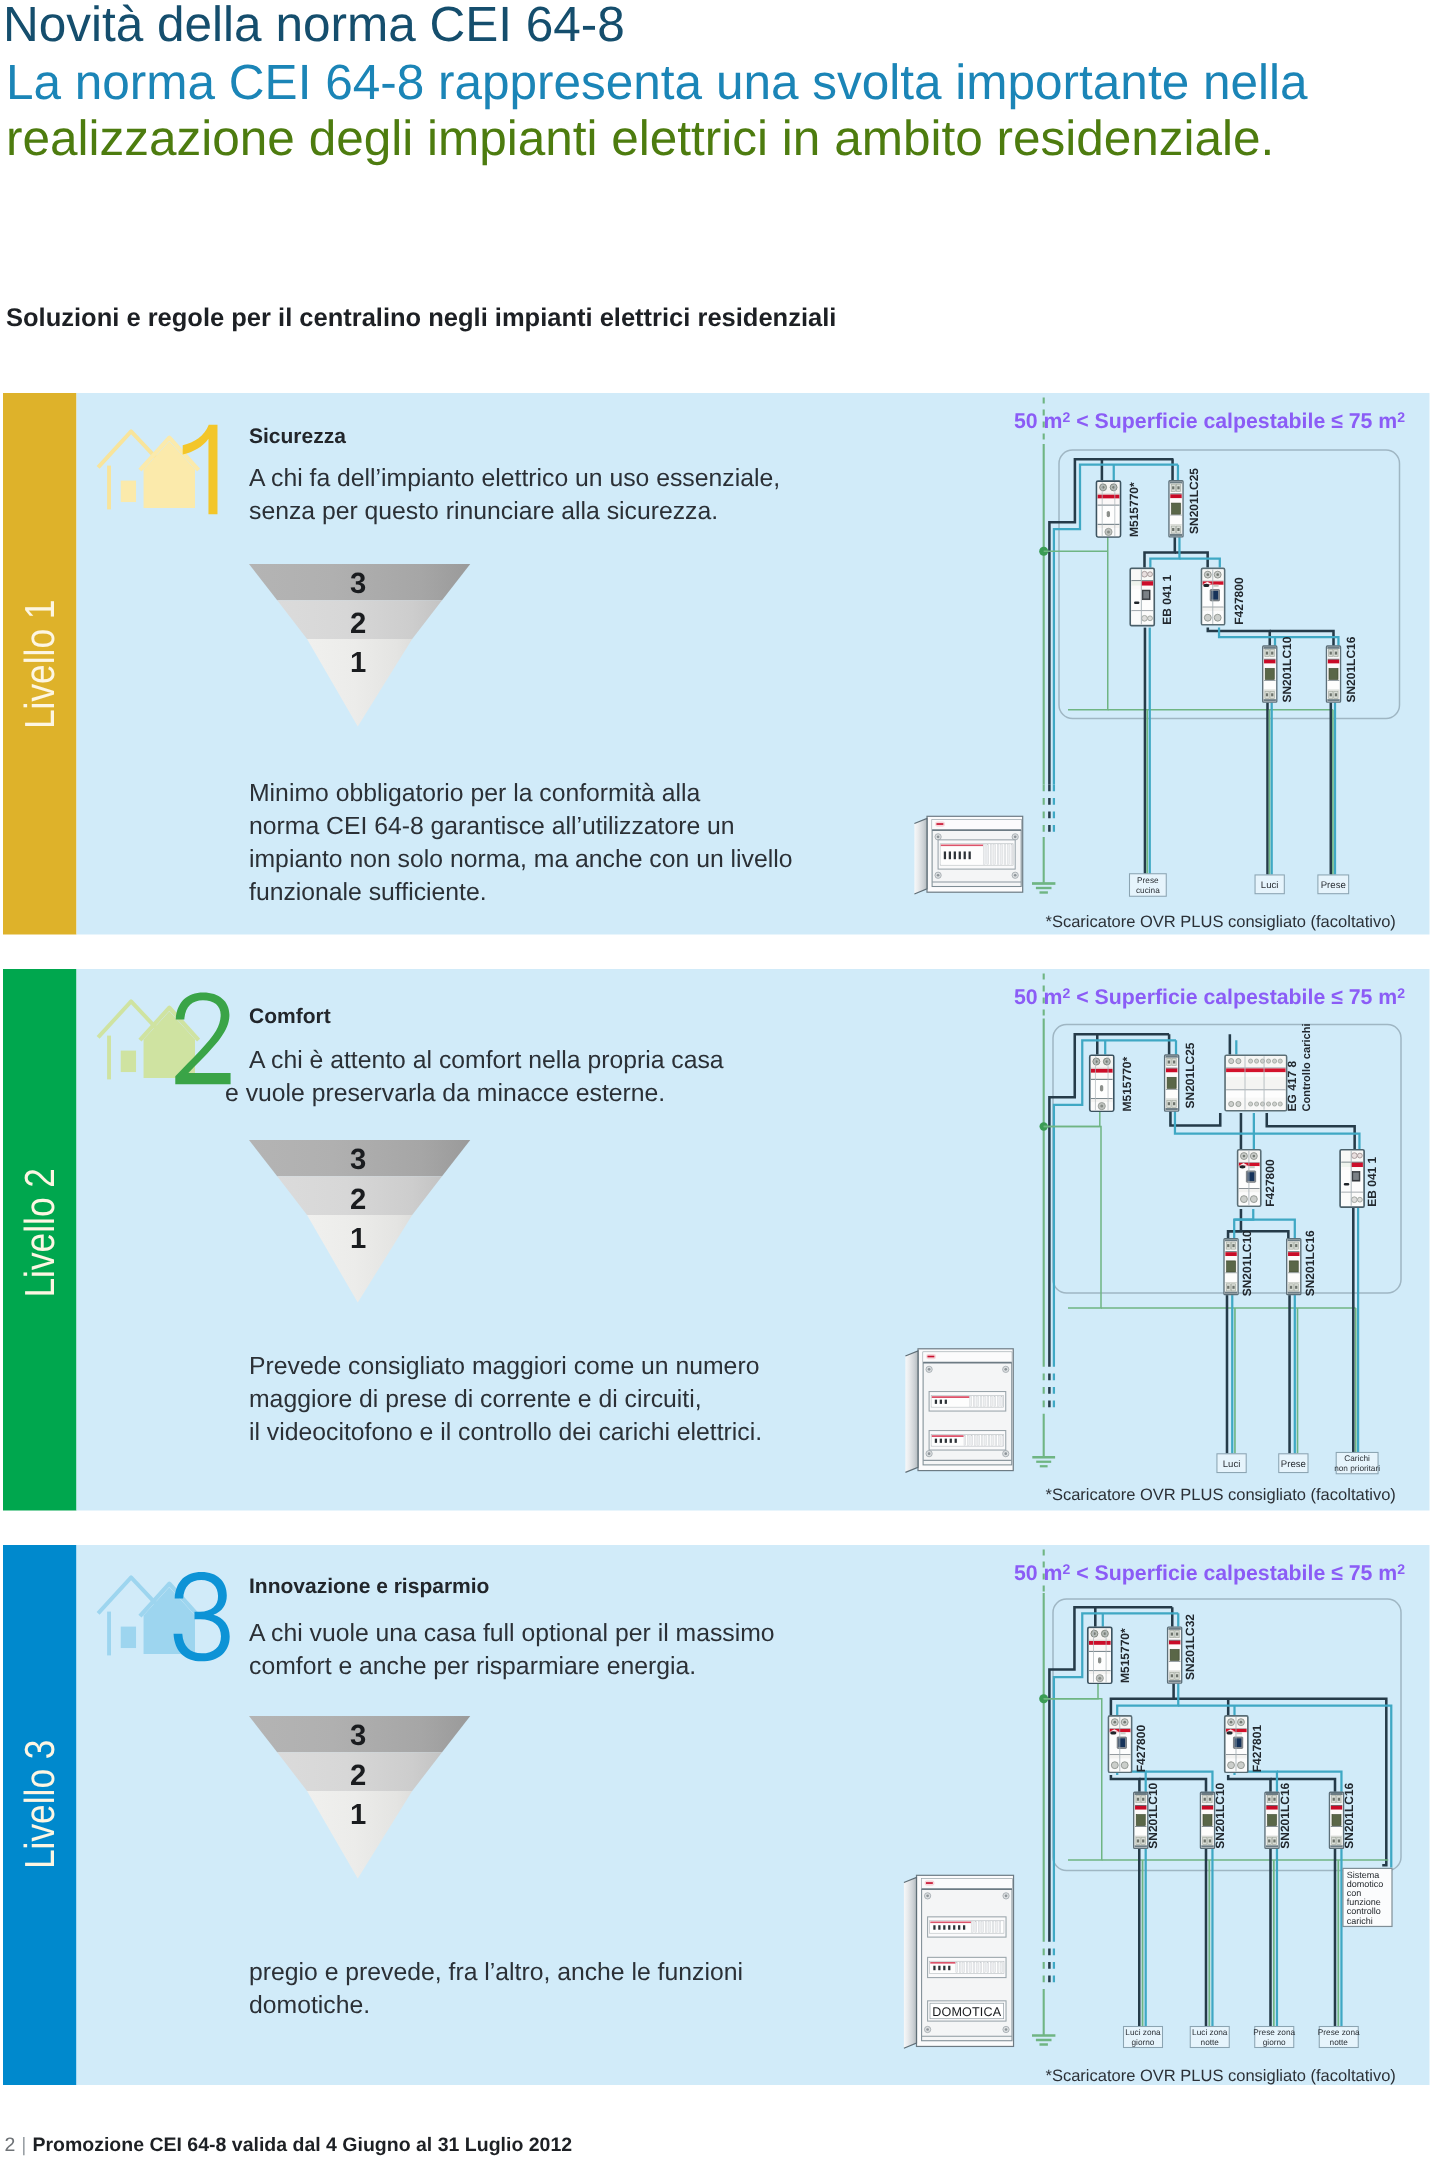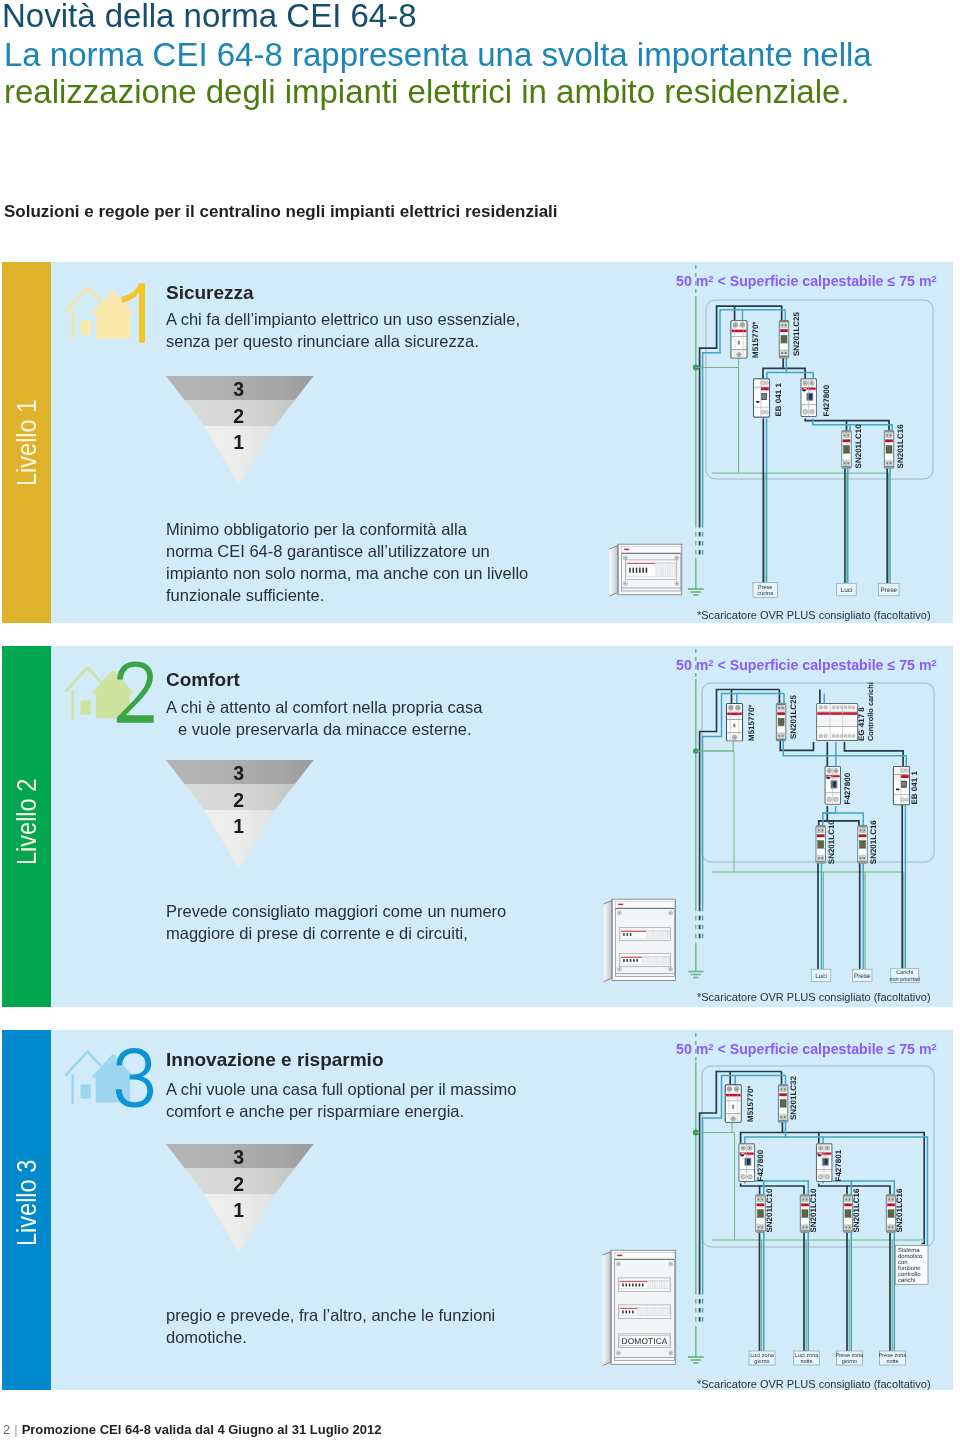--- a/index.html
+++ b/index.html
@@ -17,21 +17,21 @@
   .hdr-sub1    { position:absolute; left:4px; top:35.7px;  font-size:33px; color:#1b85b7; white-space:nowrap; }
   .hdr-sub2    { position:absolute; left:4px; top:73.2px;  font-size:33px; color:#4d7c0f; white-space:nowrap; }
   .hdr-section { position:absolute; left:4px; top:202px; font-size:17px; font-weight:bold;
                  color:#1d2024; white-space:nowrap; }
 
   .level  { position:absolute; left:2px; width:951px; }
   .accent { position:absolute; left:0; top:0; width:49px; bottom:0; }
   .panel  { position:absolute; left:49px; top:0; right:0; bottom:0; background:#d1ebf9; }
   .side-label { position:absolute; color:#fdf6e3; font-size:28px; white-space:nowrap; letter-spacing:0;
                 transform-origin:left top; line-height:1; }
-  .lv-title { position:absolute; font-size:19px; font-weight:bold; color:#22262b; white-space:nowrap; }
+  .lv-title { position:absolute; font-size:14px; font-weight:bold; color:#22262b; white-space:nowrap; }
   .lv-txt   { position:absolute; font-size:16.5px; color:#2b3036; white-space:nowrap; }
   .dg-cap   { position:absolute; font-size:14.2px; font-weight:bold; color:#8b5cf6; white-space:nowrap; }
   .dg-cap sup { font-size:0.66em; vertical-align:0.42em; }
   .dg-fn    { position:absolute; font-size:11px; color:#2b3036; white-space:nowrap; }
   .funnel-num { position:absolute; font-size:19.5px; font-weight:600; color:#1a1c1f;
                 text-align:center; width:30px; line-height:1; }
   svg { display:block; overflow:visible; shape-rendering:geometricPrecision; }
   svg text { -webkit-font-smoothing:antialiased; text-rendering:geometricPrecision; opacity:0.999; }
   body { text-rendering:optimizeLegibility; }
   .svgwrap { position:absolute; }
@@ -363,21 +363,21 @@
   <path d="M37.7 35.0 L54.9 16.2 L72.0 35.0 L72.0 60.6 L37.7 60.6 Z" fill="#cfe3a1"></path>
   <path d="M35.3 35.4 L54.9 13.8 L74.4 35.4" fill="none" stroke="#cfe3a1" stroke-width="2.8" stroke-linejoin="round"></path>
   <rect x="22.5" y="42.4" width="10.2" height="14.3" fill="#cfe3a1"></rect>
   <g transform="translate(57.5,4.2) scale(0.97,0.99)">
     <path d="M1.4 61.2 L1.4 55.8 C13.0 44.0 24.8 33.0 29.4 25.2 C31.6 21.4 32.6 18.0 32.6 14.4 C32.6 8.2 28.0 4.6 20.4 4.6 C12.8 4.6 8.2 9.0 7.6 17.6 L1.7 17.6 C2.2 6.4 9.2 -0.6 20.6 -0.6 C31.6 -0.6 38.6 5.4 38.6 14.4 C38.6 19.6 36.8 24.2 32.6 30.0 C28.4 35.8 20.2 44.0 10.4 53.6 L39.4 53.6 L39.4 61.2 Z" fill="#3aa447"></path>
   </g>
 </svg>
     </div>
   <div class="lv-title" style="left:166px;top:669.0px">Comfort</div>
   <div class="lv-txt" style="left:166px;top:697.8px">A chi è attento al comfort nella propria casa</div>
-  <div class="lv-txt" style="left:178px;top:719.5px">e vuole preservarla da minacce esterne.</div>
+  <div class="lv-txt" style="left:150px;top:719.5px">e vuole preservarla da minacce esterne.</div>
   <div class="svgwrap" style="left:165.8px;top:759.8px">
       <svg width="150" height="112" viewBox="0 0 150 112">
   <defs>
     <linearGradient id="fg1" x1="0" y1="0" x2="1" y2="0">
       <stop offset="0%" stop-color="#b4b4b4"></stop>
             <stop offset="38%" stop-color="#b0b0b0"></stop>
       <stop offset="78%" stop-color="#a6a6a6"></stop>
             <stop offset="100%" stop-color="#9a9a9a"></stop>
     </linearGradient>
     <linearGradient id="fg2" x1="0" y1="0" x2="1" y2="0">
@@ -396,20 +396,21 @@
   <polygon points="0,0 147.5,0 128.7,24.2 18.8,24.2" fill="url(#fg1)"></polygon>
   <polygon points="18.8,24.2 128.7,24.2 108.8,50.0 38.7,50.0" fill="url(#fg2)"></polygon>
   <polygon points="38.7,50.0 108.8,50.0 72.5,108.4" fill="url(#fg3)"></polygon>
 </svg>
     </div>
   <div class="funnel-num" style="left:223.8px;top:764.0px">3</div>
   <div class="funnel-num" style="left:223.8px;top:790.5px">2</div>
   <div class="funnel-num" style="left:223.8px;top:817.0px">1</div>
   <div class="lv-txt" style="left:166px;top:902.0px">Prevede consigliato maggiori come un numero</div>
   <div class="lv-txt" style="left:166px;top:923.8px">maggiore di prese di corrente e di circuiti,</div>
+  <div class="lv-txt" style="left:166px;top:945.6px">il videocitofono e il controllo dei carichi elettrici.</div>
   <div class="dg-cap" style="left:676px;top:657px"><span>50 m<sup>2</sup></span><span> &lt; </span><span>Superficie calpestabile</span><span> ≤ </span><span>75 m<sup>2</sup></span></div>
   <div class="dg-fn" style="left:697px;top:991px">*Scaricatore OVR PLUS consigliato (facoltativo)</div>
   <div class="svgwrap" style="left:600px;top:646px">
       <svg width="353" height="352" viewBox="0 0 353 352">
 <rect x="102" y="37" width="232" height="179" rx="9" fill="none" stroke="#9fb6c3" stroke-width="1"></rect>
 <path d="M95.79999999999995 3 V33" fill="none" stroke="#6fb583" stroke-width="1.4" stroke-linejoin="miter" stroke-linecap="butt" stroke-dasharray="4 4"></path>
 <path d="M95.79999999999995 33 V260.70000000000005" fill="none" stroke="#6fb583" stroke-width="1.4" stroke-linejoin="miter" stroke-linecap="butt"></path>
 <path d="M95.79999999999995 260.70000000000005 V296.5" fill="none" stroke="#6fb583" stroke-width="1.4" stroke-linejoin="miter" stroke-linecap="butt" stroke-dasharray="4.5 4.5"></path>
 <path d="M99.60000000000002 260.70000000000005 V296.5" fill="none" stroke="#253b49" stroke-width="1.7" stroke-linejoin="miter" stroke-linecap="butt" stroke-dasharray="4.5 4.5"></path>
 <path d="M102.60000000000002 260.70000000000005 V296.5" fill="none" stroke="#3fa8c4" stroke-width="1.5" stroke-linejoin="miter" stroke-linecap="butt" stroke-dasharray="4.5 4.5"></path>

